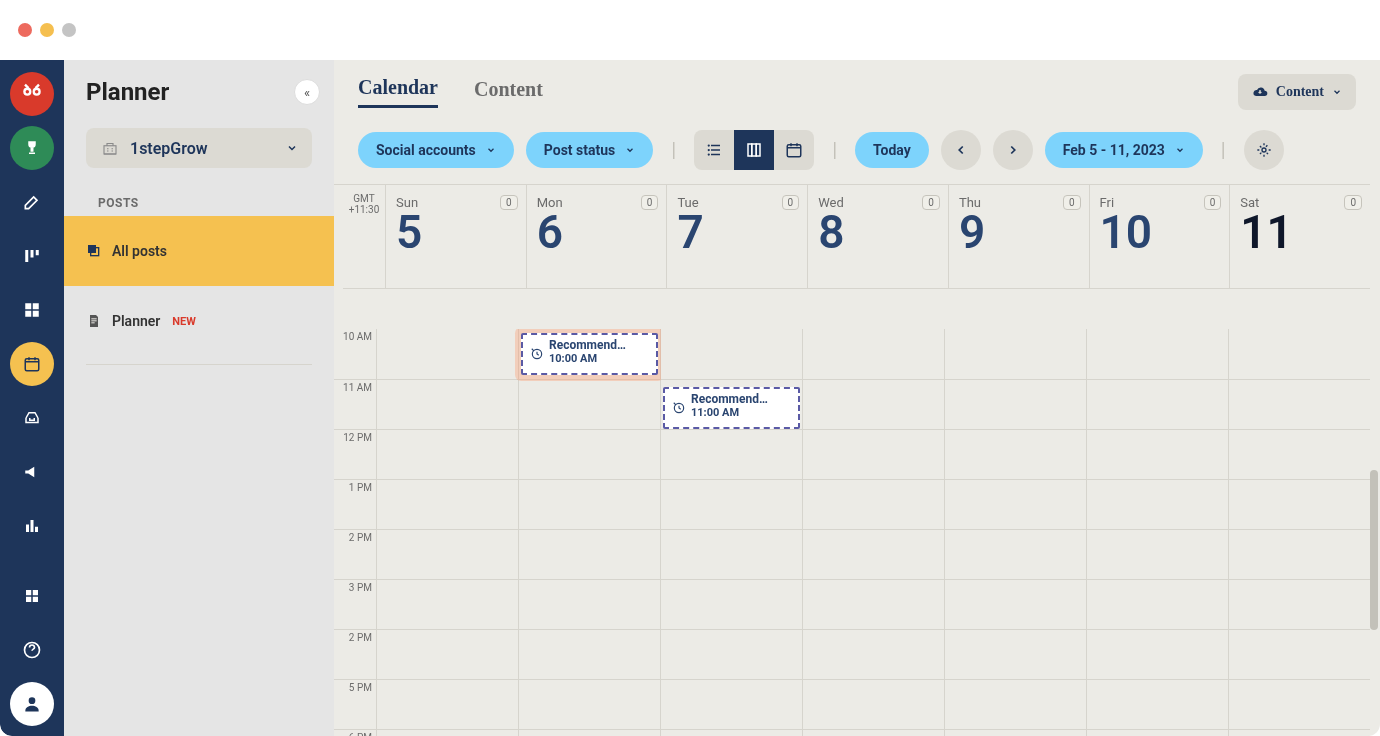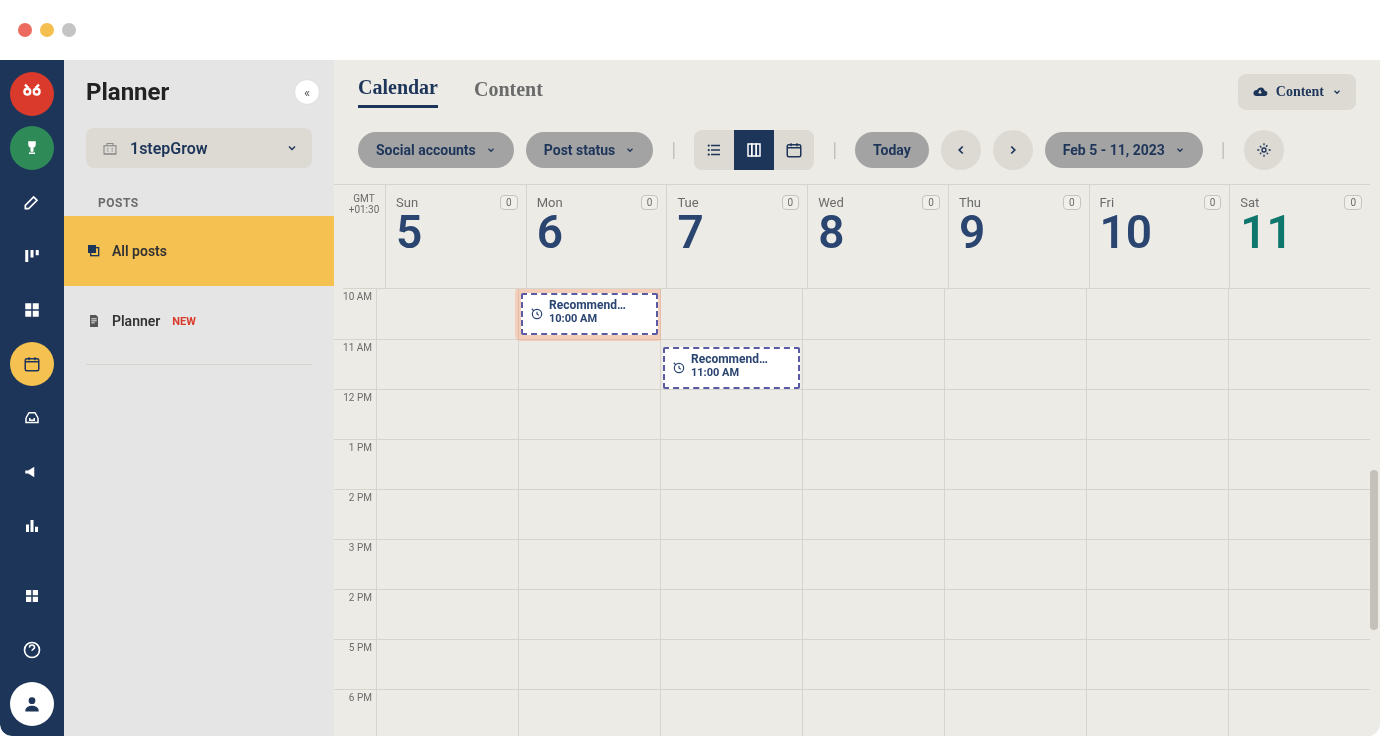--- a/index.html
+++ b/index.html
@@ -35,38 +35,38 @@
 .nav-divider { margin: 8px 22px 0 22px; border-bottom: 1px solid #d6d4cd; }
 .new-badge { color: #d93a2b; font-size: 11px; font-weight: 700; margin-left: 2px; }
 
 .main { flex: 1; background: #ecebe6; display: flex; flex-direction: column; }
 .tabs-row { display: flex; align-items: center; padding: 14px 24px 12px 24px; gap: 36px; font-family: Liberation Serif, serif; }
 .tab { font-size: 20px; font-weight: 600; color: #6b6b6b; cursor: pointer; padding-bottom: 6px; }
 .tab.active { color: #1e355a; border-bottom: 3px solid #1e355a; font-weight: 700; }
 .export-btn { margin-left: auto; background: #dcdad3; border-radius: 8px; padding: 10px 14px; display: flex; align-items: center; gap: 8px; cursor: pointer; color: #1e355a; font-weight: 700; font-size: 14px; }
 
 .tool-row { display: flex; align-items: center; padding: 8px 24px 14px 24px; gap: 12px; }
-.pill { background: #a3a3a3; border-radius: 22px; padding: 10px 18px; display: flex; align-items: center; gap: 10px; cursor: pointer; color: #1e355a; font-weight: 700; font-size: 14px; }
+.pill { background: #7dd3fc; border-radius: 22px; padding: 10px 18px; display: flex; align-items: center; gap: 10px; cursor: pointer; color: #1e355a; font-weight: 700; font-size: 14px; }
 .vdiv { color: #c3c1b9; font-size: 20px; padding: 0 6px; }
 .view-toggle { display: flex; border-radius: 8px; overflow: hidden; }
 .view-btn { width: 40px; height: 40px; background: #dcdad3; display: flex; align-items: center; justify-content: center; cursor: pointer; color: #1e355a; }
 .view-btn.active { background: #1e355a; color: #fff; }
 .icon-btn { width: 40px; height: 40px; background: #dcdad3; border-radius: 50%; display: flex; align-items: center; justify-content: center; cursor: pointer; color: #1e355a; }
 
 .calendar { flex: 1; display: flex; flex-direction: column; border-top: 1px solid #d6d4cd; position: relative; overflow: hidden; margin-right: 10px; }
 .cal-head { display: flex; height: 104px; border-bottom: 1px solid #d6d4cd; margin-left: 9px; }
 .tz-cell { width: 43px; display: flex; flex-direction: column; align-items: center; justify-content: flex-start; padding-top: 8px; font-size: 10px; color: #6b6b6b; text-align: center; border-right: 1px solid #d6d4cd; }
 .day-cell { flex: 1; border-right: 1px solid #d6d4cd; padding: 10px 10px 0 10px; position: relative; background: #ecebe6; }
 .day-cell:last-child { border-right: none; }
 .day-name { font-size: 13px; color: #6b6b6b; }
 .day-num { font-size: 46px; font-weight: 600; color: #2a4570; line-height: 1.05; margin-top: -2px; }
-.day-num.muted { color: #0f766e; }
+.day-num.muted { color: #0f172a; }
 .day-count { position: absolute; top: 10px; right: 8px; font-size: 10px; color: #6b6b6b; border: 1px solid #c6c4bc; border-radius: 4px; padding: 1px 5px; background: #f0efe9; }
 
-.grid { flex: 1; overflow-y: hidden; display: flex; position: relative; }
+.grid { flex: 1; overflow-y: hidden; display: flex; position: relative; margin-top: 40px; }
 .hour-col { width: 43px; background: #ecebe6; border-right: 1px solid #d6d4cd; }
 .hour-label { height: 50px; font-size: 10px; color: #6b6b6b; text-align: right; padding-right: 4px; padding-top: 2px; border-top: 1px solid #d6d4cd; }
 .hour-label:first-child { border-top: none; }
 .days-grid { flex: 1; display: flex; position: relative; }
 .grid-day-col { flex: 1; border-right: 1px solid #d6d4cd; background: #ecebe6; position: relative; }
 .grid-day-col:last-child { border-right: none; }
 .hour-row { height: 50px; border-top: 1px solid #d6d4cd; }
 .hour-row:first-child { border-top: none; }
 
 .event { position: absolute; left: 2px; right: 2px; height: 42px; border: 2px dashed #5a5aa5; background: #fff; border-radius: 2px; padding: 3px 4px 3px 6px; overflow: hidden; cursor: pointer; }
@@ -309,21 +309,21 @@
               <circle cx="12" cy="12" r="3"></circle>
               <path d="M12 2v3m0 14v3m10-10h-3M5 12H2m15.07-7.07l-2.12 2.12M8.05 15.95l-2.12 2.12m0-12.02l2.12 2.12m7.9 7.9l2.12 2.12"></path>
             </svg>
         </div>
       </div>
 
       <div class="calendar">
         <div class="cal-head">
           <div class="tz-cell">
             <div>GMT</div>
-            <div>+01:30</div>
+            <div>+11:30</div>
           </div>
 
         <div class="day-cell">
     <div class="day-name">Sun</div>
     <div class="day-num ">5</div>
     <div class="day-count">0</div>
             </div>
             <div class="day-cell">
     <div class="day-name">Mon</div>
     <div class="day-num ">6</div>

